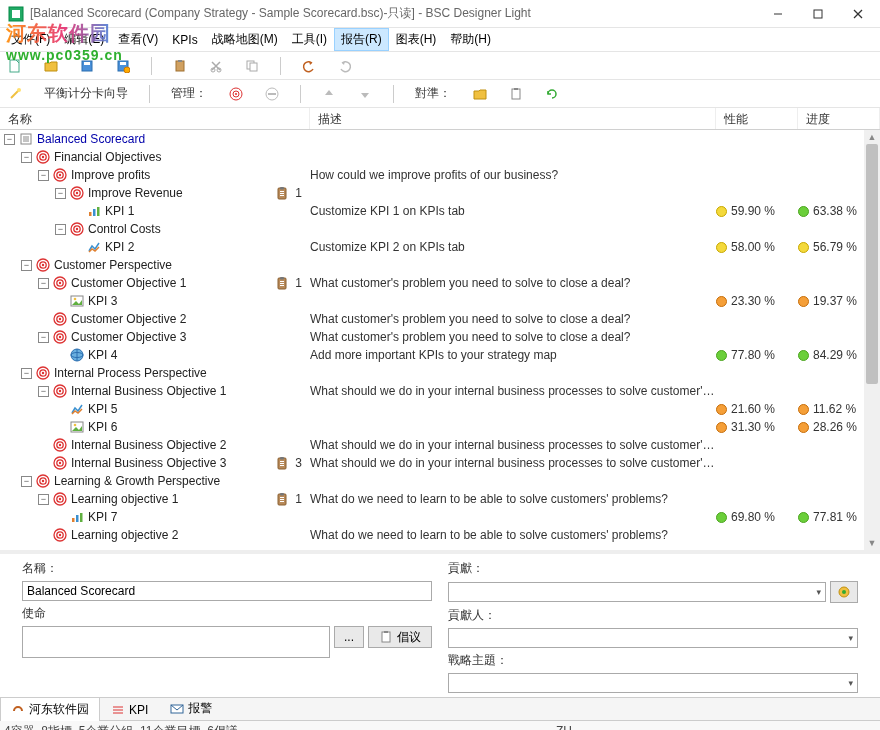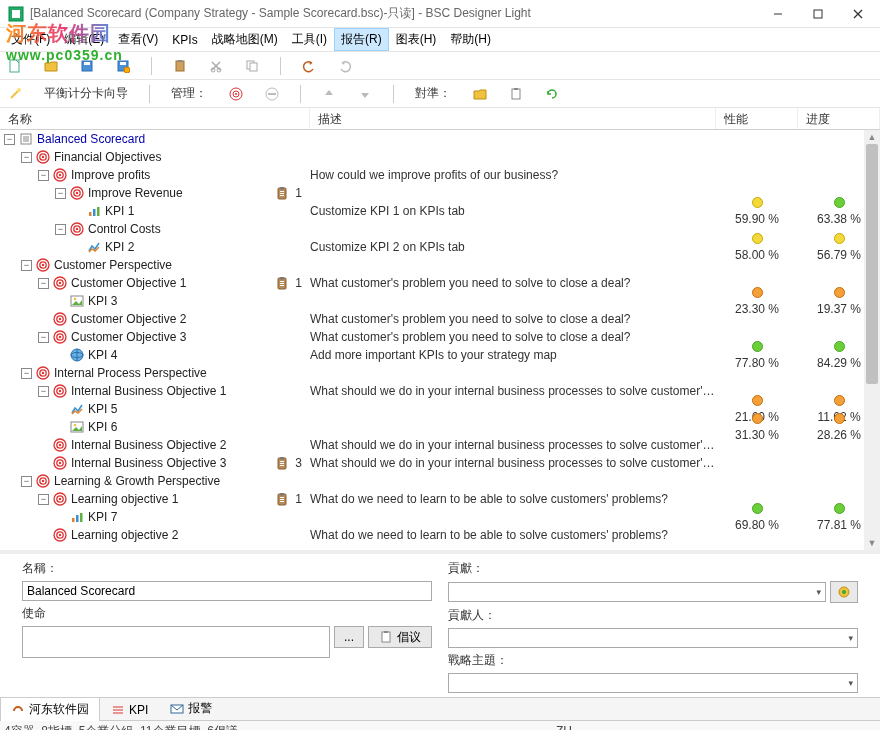--- a/index.html
+++ b/index.html
@@ -27,21 +27,21 @@
 .headers .hcol { padding: 3px 8px; color: #333; border-right: 1px solid #eee; }
 .col-name { width: 310px; }
 .col-desc { width: 400px; flex: 1; }
 .col-perf { width: 82px; }
 .col-prog { width: 82px; }
 
 .tree-area { height: 420px; overflow-y: auto; position: relative; }
 .row { height: 18px; display: flex; align-items: center; white-space: nowrap; }
 .cell-name { width: 310px; display: flex; align-items: center; overflow: hidden; }
 .cell-desc { width: 400px; flex: 1; overflow: hidden; text-overflow: ellipsis; color: #333; }
-.cell-perf, .cell-prog { width: 82px; display: flex; align-items: center; gap: 4px; color: #333; flex-direction: column; }
+.cell-perf, .cell-prog { width: 82px; display: flex; align-items: center; gap: 4px; color: #333; }
 .indent { display: inline-block; }
 .expander { width: 11px; height: 11px; border: 1px solid #888; display: inline-flex; align-items: center; justify-content: center; font-size: 9px; line-height: 1; margin-right: 4px; cursor: pointer; color: #555; background: #fff; }
 .no-expander { width: 11px; height: 11px; display: inline-block; margin-right: 4px; }
 .node-icon { width: 14px; height: 14px; display: inline-flex; align-items: center; justify-content: center; margin-right: 4px; font-size: 12px; }
 .label { color: #222; }
 .label.link { color: #0000aa; cursor: pointer; }
 .clip-icon { width: 14px; height: 14px; margin-left: auto; margin-right: 6px; }
 .clip-count { margin-right: 8px; color: #333; }
 .status-dot { width: 11px; height: 11px; border-radius: 50%; }
 .dot-green { background: #6bcf3a; border: 1px solid #4ca51f; }

